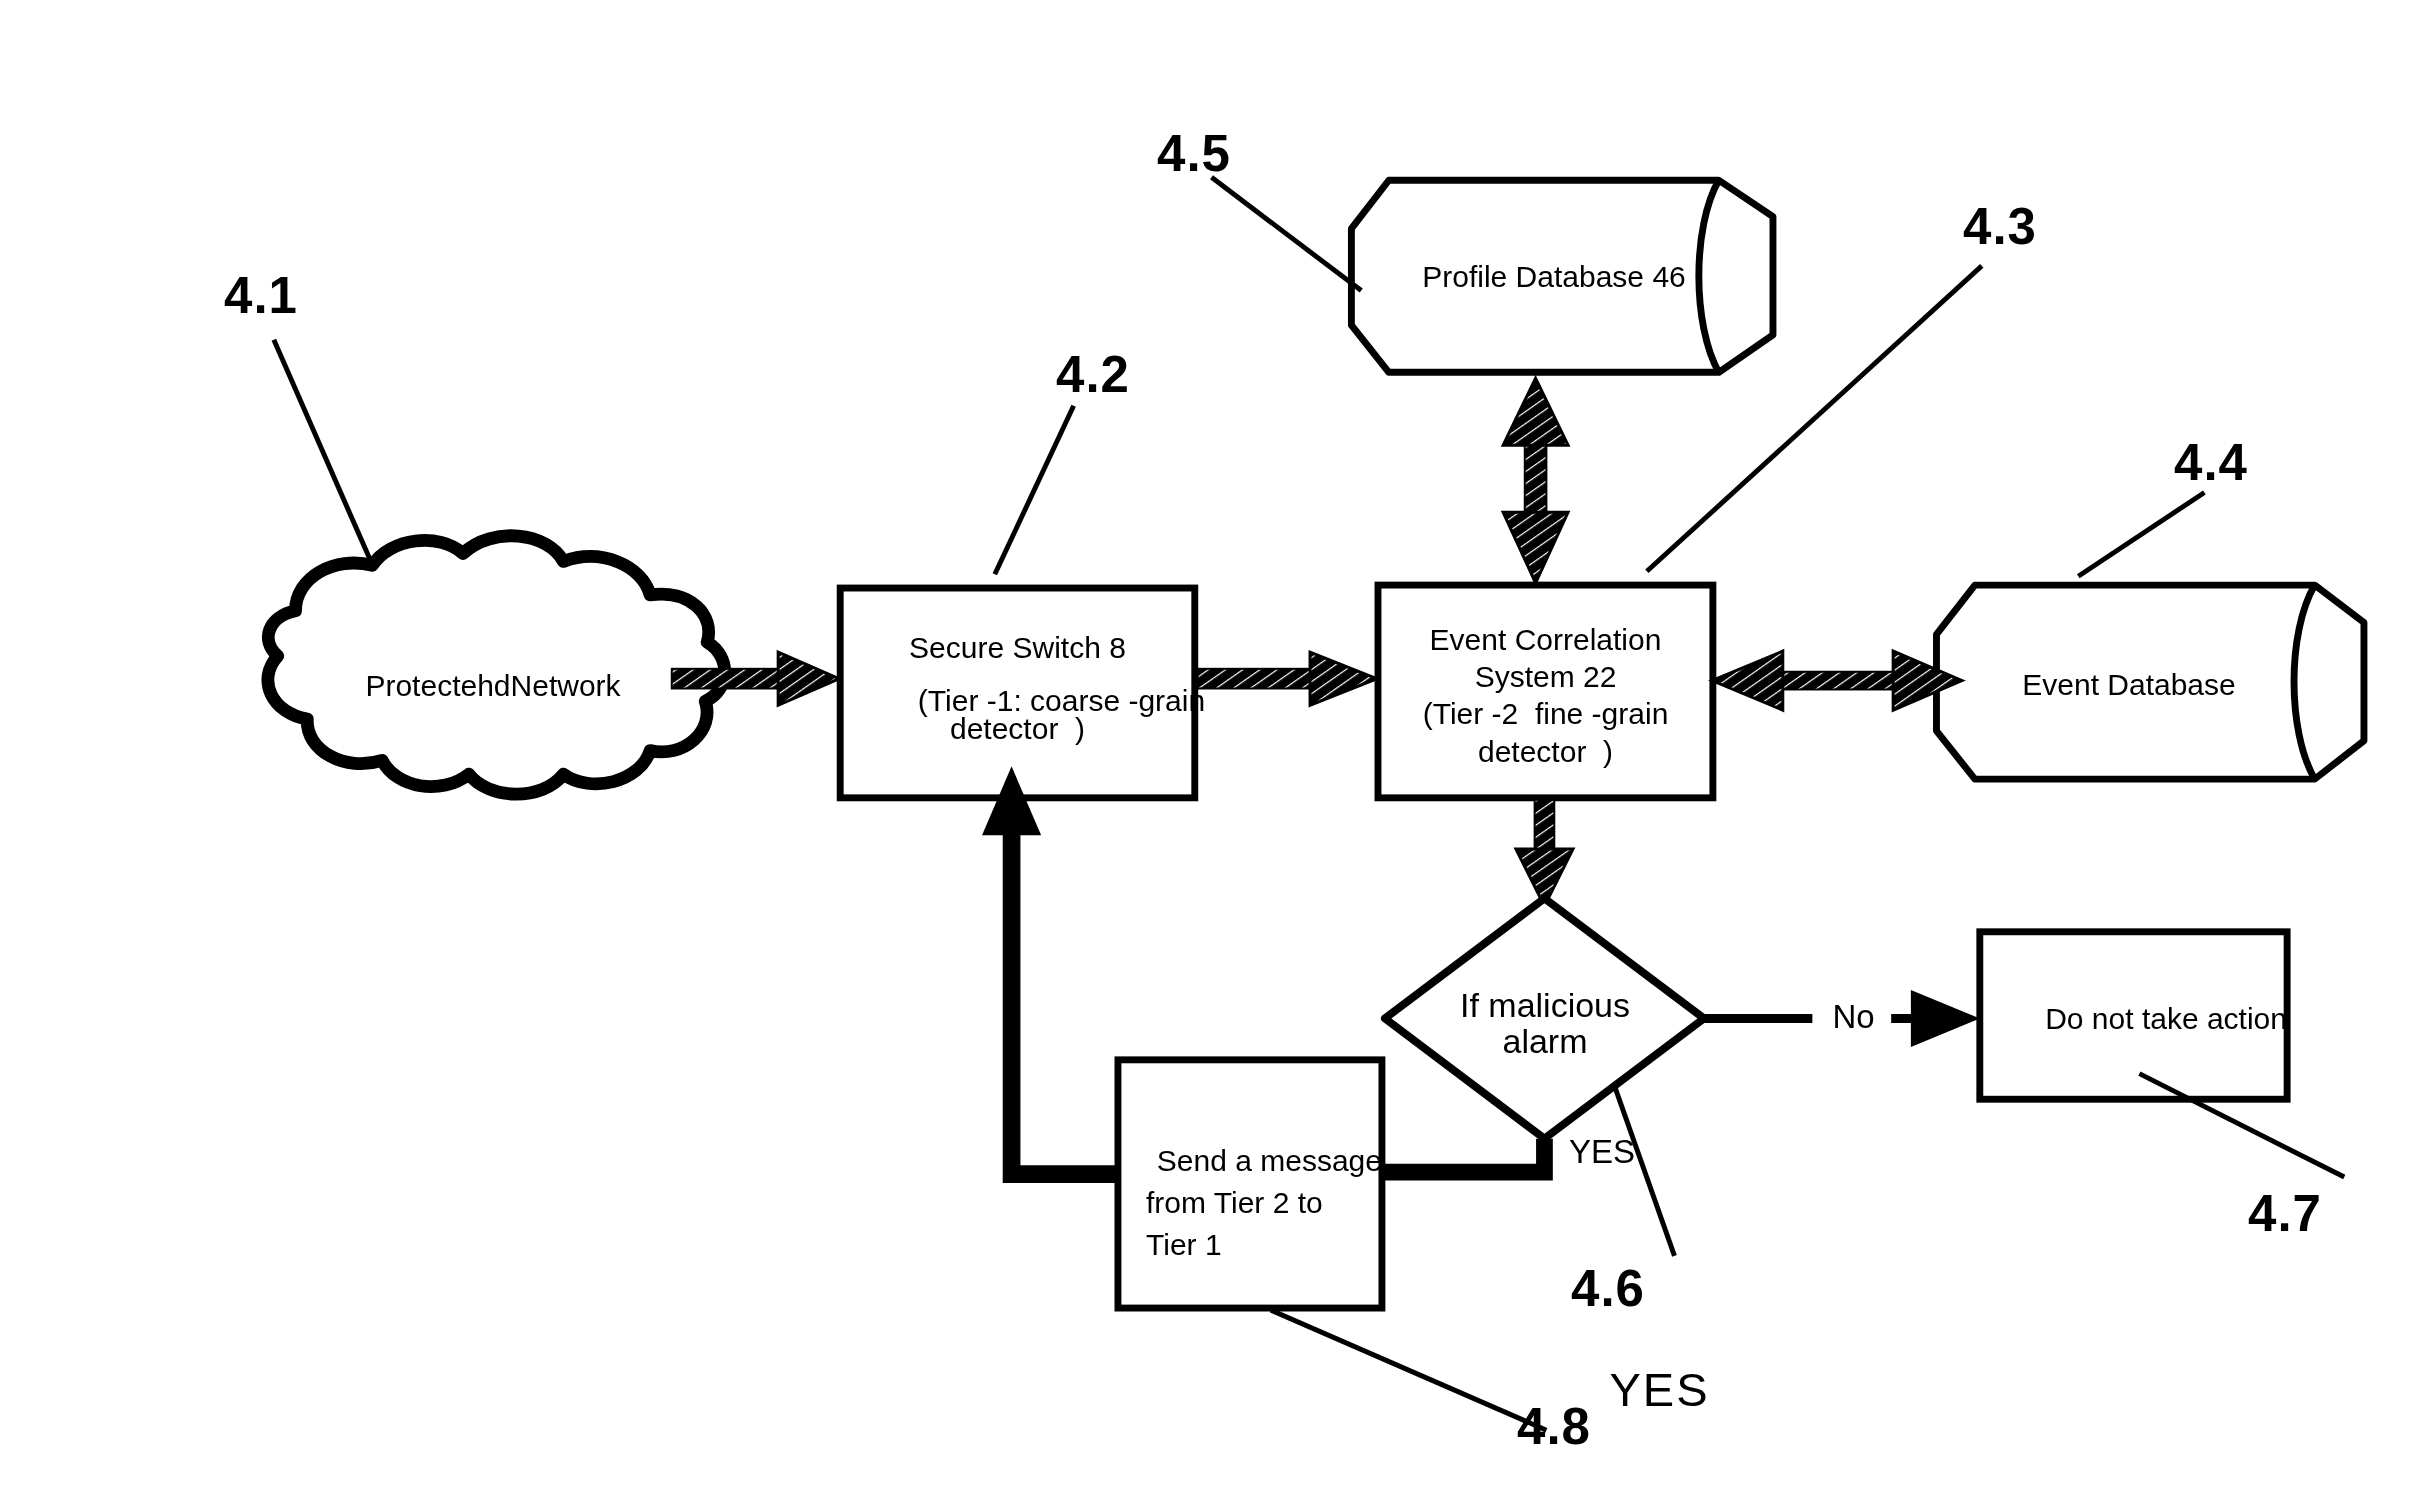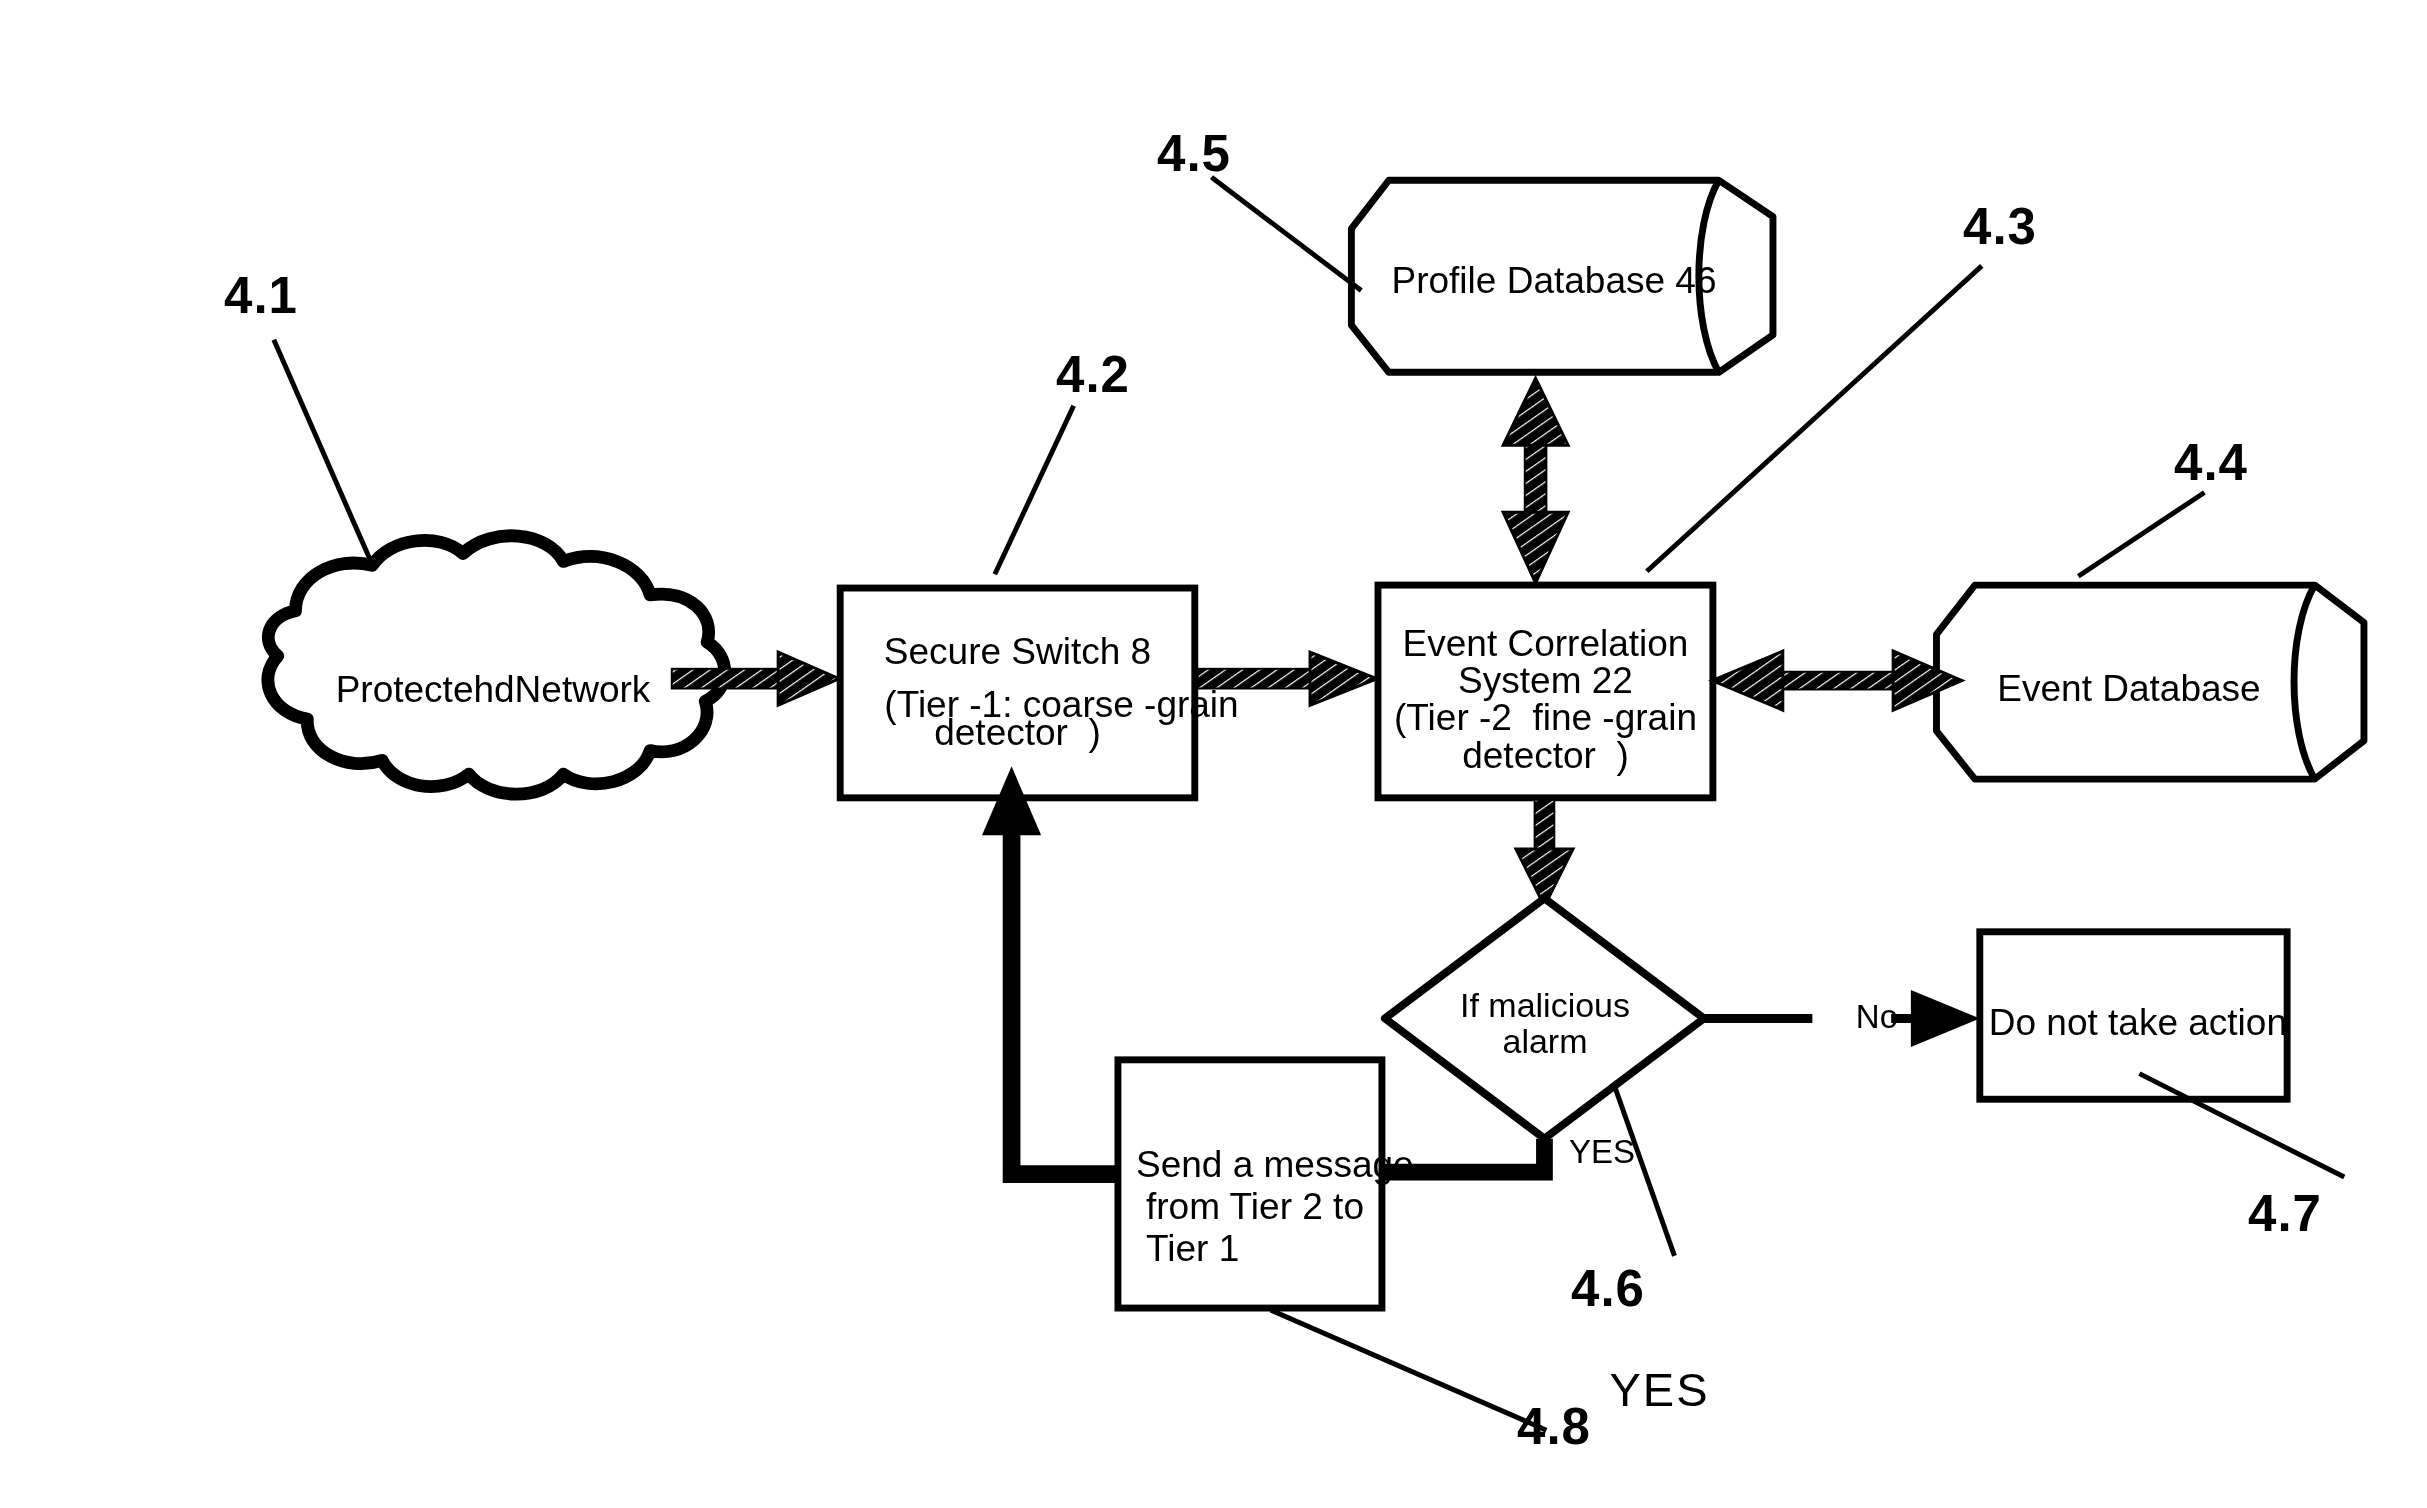--- a/index.html
+++ b/index.html
@@ -31,29 +31,28 @@
     line-height: 1.18;
     white-space: pre;
     pointer-events: none;
   }
   .refnum {
     font-size: 51px;
     font-weight: 700;
     letter-spacing: 1px;
   }
   .nodetext {
-    font-size: 37px;
+    font-size: 30px;
     font-weight: 400;
   }
   .nodetext-sm {
     font-size: 34px;
   }
   .edgelabel {
     font-size: 33px;
-    text-align: right;
   }
   .bigyes {
     font-size: 47px;
     letter-spacing: 2px;
   }
 </style>
 </head>
 <body>
 
 <div id="canvas">

